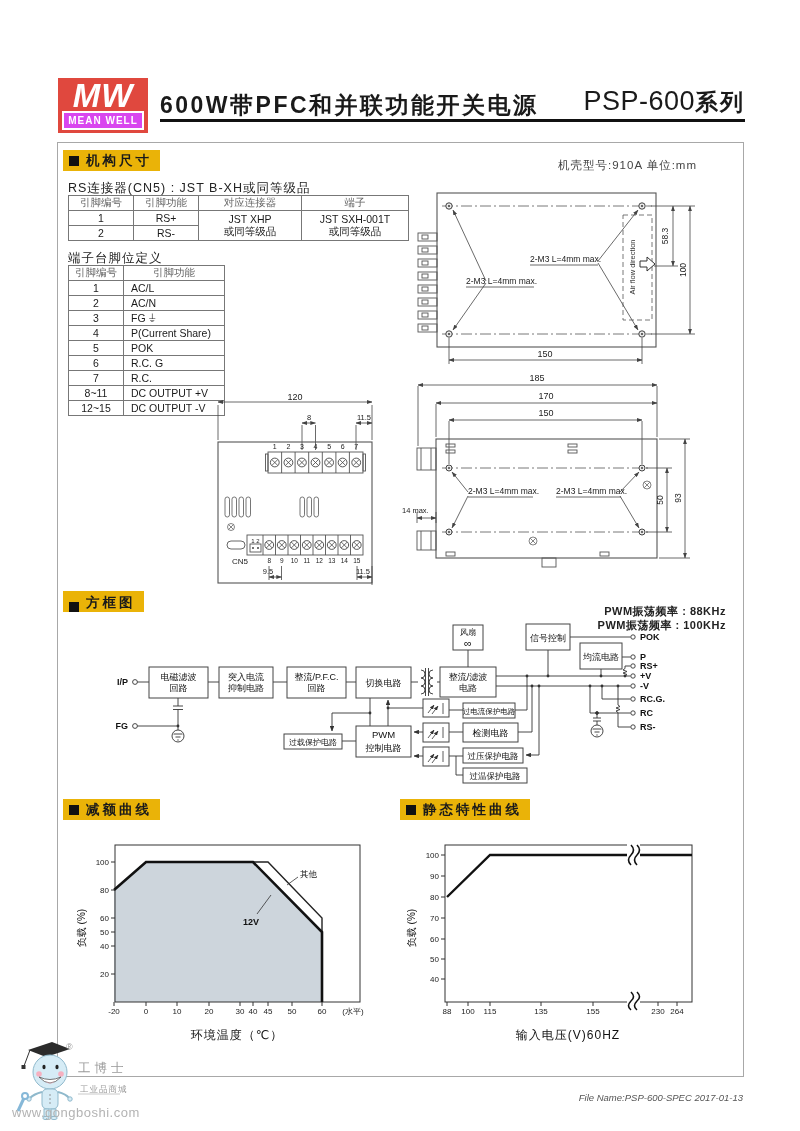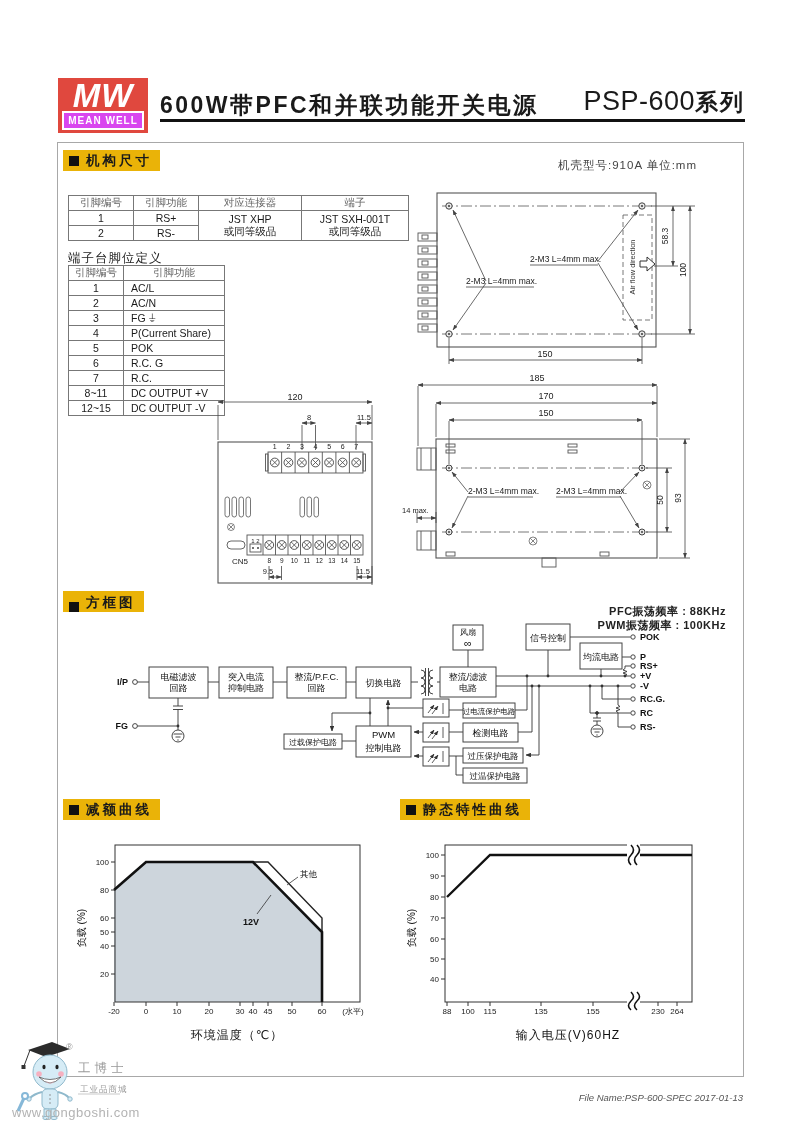--- a/index.html
+++ b/index.html
@@ -49,20 +49,21 @@
   <div class="abs title-rule"></div>
 
   <div class="abs frame"></div>
 
   <div class="abs sec" style="left:63px;top:150px;">
     <span class="sq"></span>
     <span class="lbl">机构尺寸</span>
   </div>
   <div class="abs case-note">机壳型号:910A   单位:mm</div>
 
+  <div class="abs tbl-cap" style="left:68px;top:180px;">RS连接器(CN5) : JST B-XH或同等级品</div>
   <table class="dt abs" style="left:68px;top:195px;">
     <tbody>
         <tr>
       <th style="width:56px;">引脚编号</th>
       <th style="width:56px;">引脚功能</th>
       <th style="width:94px;">对应连接器</th>
       <th style="width:98px;">端子</th>
     </tr>
     <tr>
       <td>1</td>
@@ -363,21 +364,21 @@
       </g>
     <g transform="translate(281,132) rotate(-90)">
         <text text-anchor="middle" font-size="8.5" fill="#222">93</text>
       </g>
   </svg>
 
   <div class="abs sec" style="left:63px;top:591px;align-items:flex-end;">
     <span class="sq"></span>
     <span class="lbl">方框图</span>
   </div>
-  <div class="abs freq" style="top:604px;">PFC振荡频率 : 88KHz</div>
+  <div class="abs freq" style="top:604px;">PWM振荡频率 : 88KHz</div>
   <div class="abs freq" style="top:618px;">PWM振荡频率 : 100KHz</div>
 
   <svg class="abs" style="left:62px;top:612px;" width="681" height="180" viewBox="0 0 681 180">
     <defs>
       <marker id="aB" markerWidth="6" markerHeight="5" refX="5.5" refY="2.5" orient="auto">
         <path d="M0,0L6,2.5L0,5Z" fill="#333"></path>
       </marker>
     </defs>
     <g stroke="#333" stroke-width="0.9" fill="none">
 

